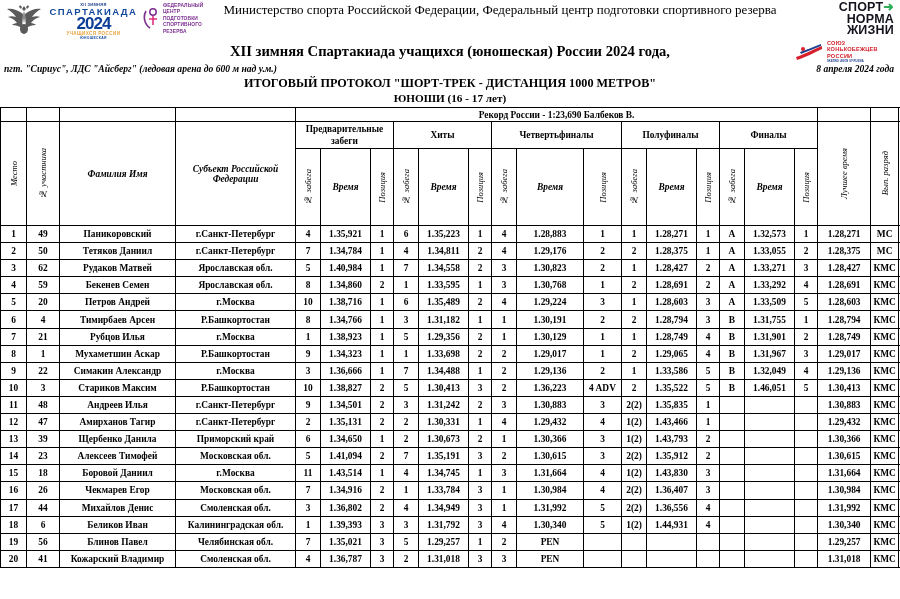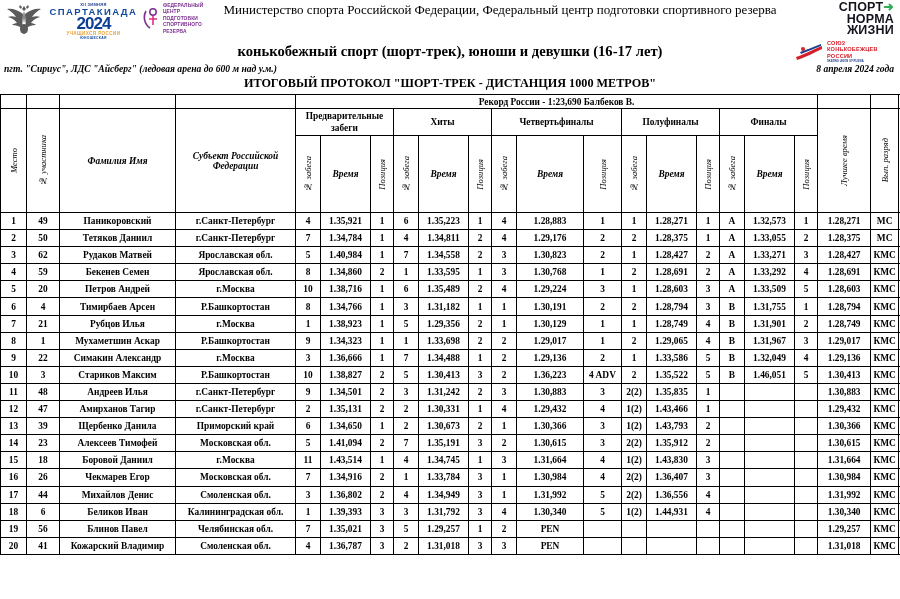--- a/index.html
+++ b/index.html
@@ -135,27 +135,28 @@
           <div>СОЮЗ</div>
           <div>КОНЬКОБЕЖЦЕВ</div>
           <div>РОССИИ</div>
           <div class="sub">SKATING UNION OF RUSSIA</div>
         </div>
       </div>
     </div>
   </div>
 
   <div class="title1">
-    <div>конькобежный спорт (шорт-трек), юноши и девушки (16-17 лет)</div>
+    <div>XII зимняя Спартакиада учащихся (юношеская) России 2024 года,</div>
   </div>
   <div class="venue-row">
     <span>пгт. "Сириус", ЛДС "Айсберг" (ледовая арена до 600 м над у.м.)</span>
     <span>8 апреля 2024 года</span>
   </div>
   <div class="proto">ИТОГОВЫЙ ПРОТОКОЛ  "ШОРТ-ТРЕК - ДИСТАНЦИЯ 1000 МЕТРОВ"</div>
+  <div class="cat">ЮНОШИ (16 - 17 лет)</div>
 
   <table class="prot">
     <colgroup>
       <col style="width:26px">
         <col style="width:33px">
         <col style="width:116px">
         <col style="width:120px">
       <col style="width:25px">
         <col style="width:50px">
         <col style="width:23px">

